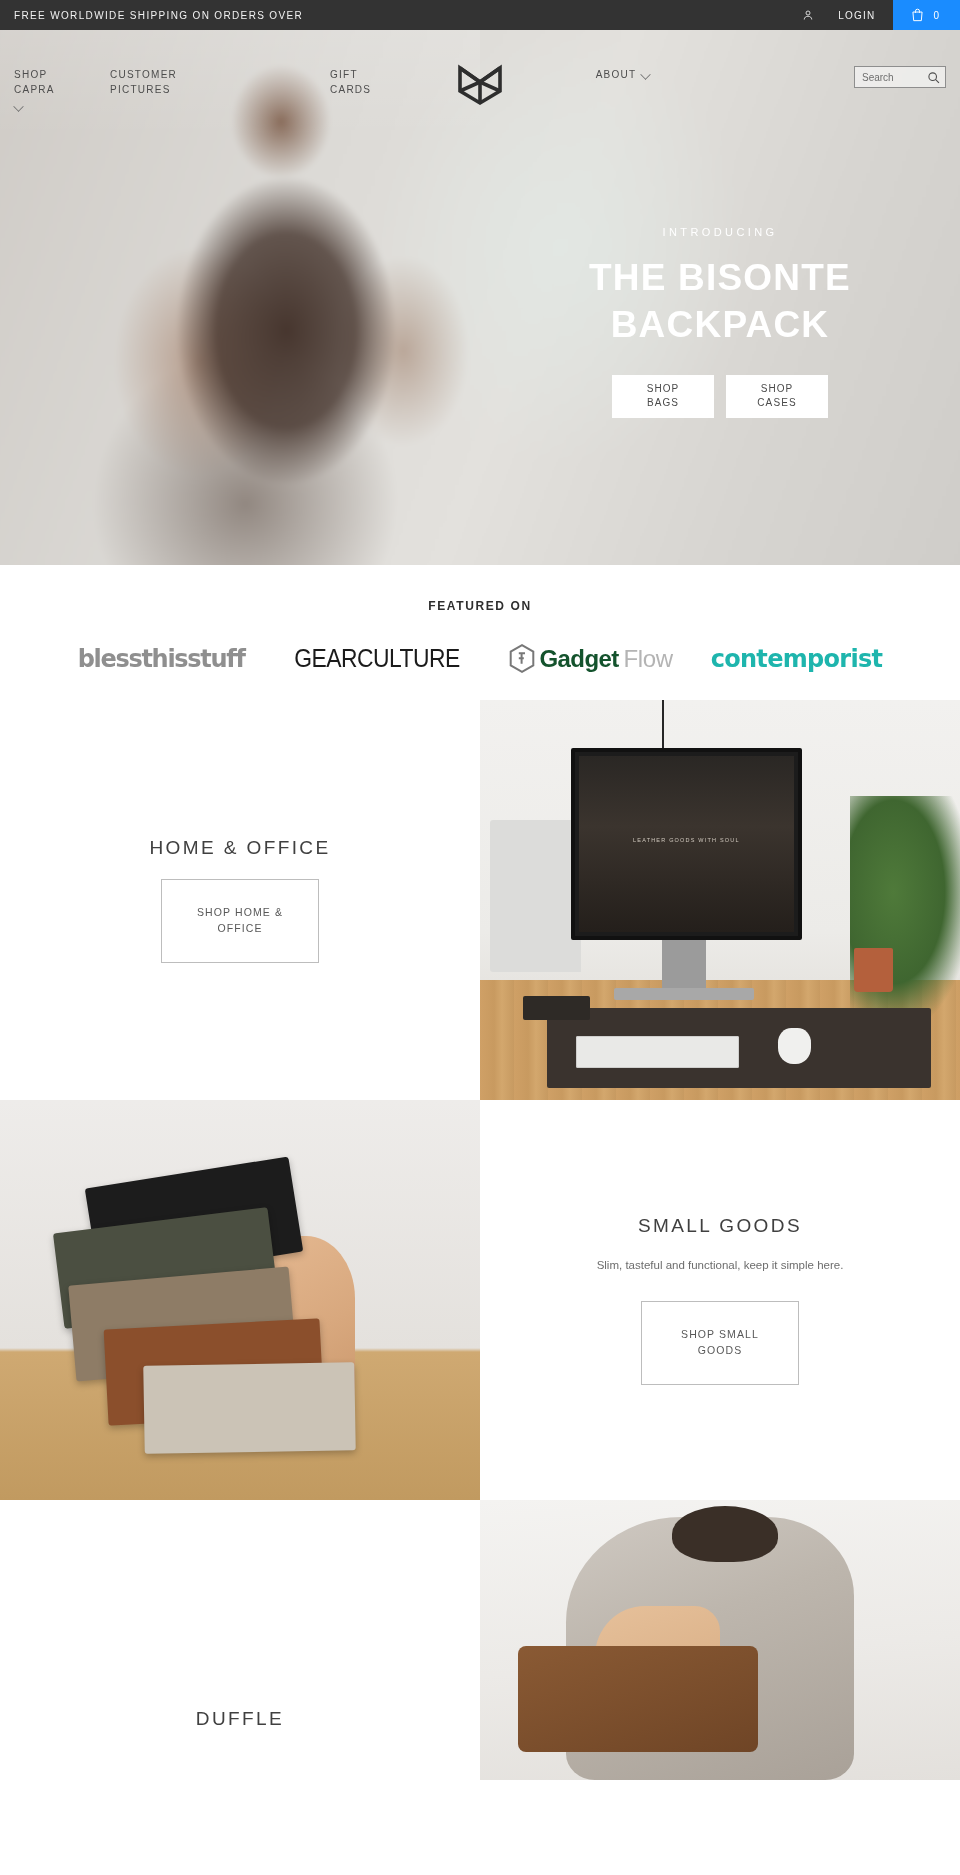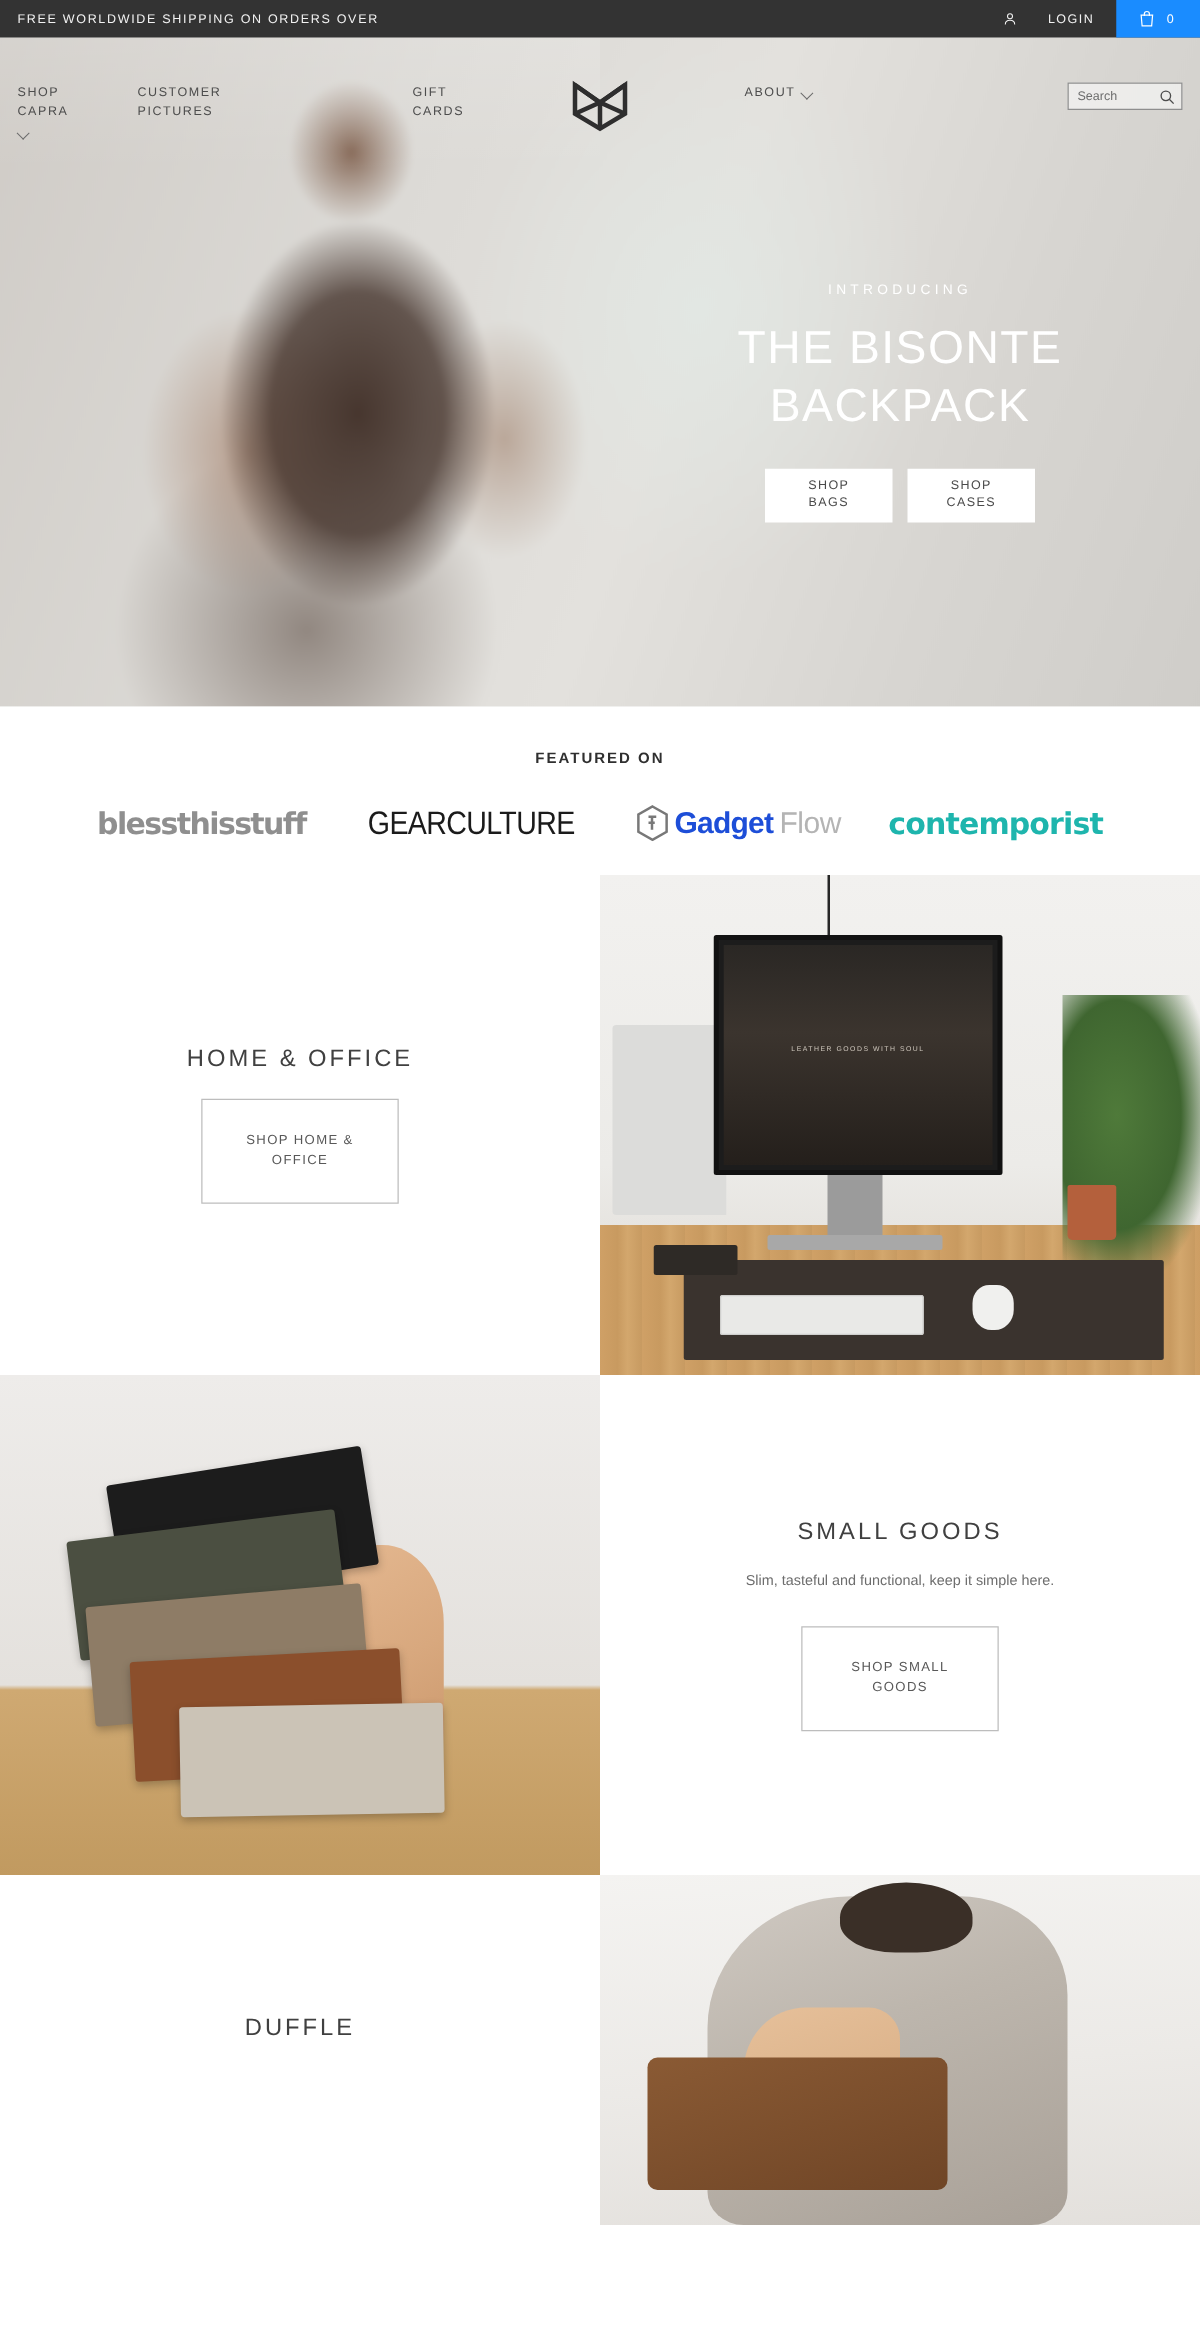--- a/index.html
+++ b/index.html
@@ -57,21 +57,21 @@
   }
   .hero-copy {
     position:absolute; left:480px; right:0; top:196px;
     display:flex; flex-direction:column; align-items:center;
   }
   .hero-kicker {
     font-size:11px; letter-spacing:3.4px; color:#ffffff; font-weight:400;
     margin-bottom:16px; text-align:center;
   }
   .hero-title {
-    font-size:37px; line-height:1.28; font-weight:400; color:#ffffff;
+    font-size:37px; line-height:1.28; font-weight:700; color:#ffffff;
     letter-spacing:1.2px; text-align:center; white-space:nowrap;
   }
   .hero-btns { display:flex; gap:12px; margin-top:26px; }
   .hero-btn {
     width:102px; min-height:30px; background:#ffffff; color:#4a4a4a;
     border:none; font-size:10px; letter-spacing:1.1px; line-height:1.45;
     display:flex; align-items:center; justify-content:center;
     padding:7px 4px; cursor:pointer; font-family:inherit; text-align:center;
   }
 
@@ -128,21 +128,21 @@
   .press-bts {
     font-size:24px; font-weight:700; color:#8f8f8f; letter-spacing:-1.3px;
     font-family:"DejaVu Sans", sans-serif;
   }
   .press-gc {
     font-size:26px; font-weight:400; color:#1b1b1b; letter-spacing:-.6px;
     transform:scaleX(.88); font-family:"Liberation Sans", sans-serif;
   }
   .press-gf { display:flex; align-items:center; gap:5px; }
   .hexico { width:26px; height:29px; }
-  .gf-bold { font-size:24px; color:#1d4ed8; font-weight:600; letter-spacing:-.6px; }
+  .gf-bold { font-size:24px; color:#14532d; font-weight:600; letter-spacing:-.6px; }
   .gf-light { font-size:24px; color:#b4b4b4; font-weight:300; letter-spacing:-.4px; }
   .press-cp {
     font-size:24px; font-weight:700; letter-spacing:-.7px;
     font-family:"DejaVu Sans", sans-serif;
   }
 
   
   .row { display:flex; width:960px; }
   .pane-text {
     width:480px; background:#ffffff; display:flex; flex-direction:column;
@@ -436,21 +436,21 @@
       <div class="pane-title">SMALL GOODS</div>
       <div class="pane-desc">Slim, tasteful and functional, keep it simple here.</div>
       <button class="pane-btn">
         <span>SHOP SMALL</span><br>
         <span>GOODS</span>
       </button>
     </div>
   </div>
 
   <div class="row">
-    <div class="pane-text" style="height:280px; justify-content:flex-start; padding-top:112px">
+    <div class="pane-text" style="height:280px; justify-content:flex-end; padding-top:68px">
       <div class="pane-title">DUFFLE</div>
     </div>
     <div class="pane-img" style="height:280px">
       <div class="duffle">
         <div class="d-person"></div>
         <div class="d-head"></div>
         <div class="d-arm"></div>
         <div class="d-bag"></div>
       </div>
     </div>

